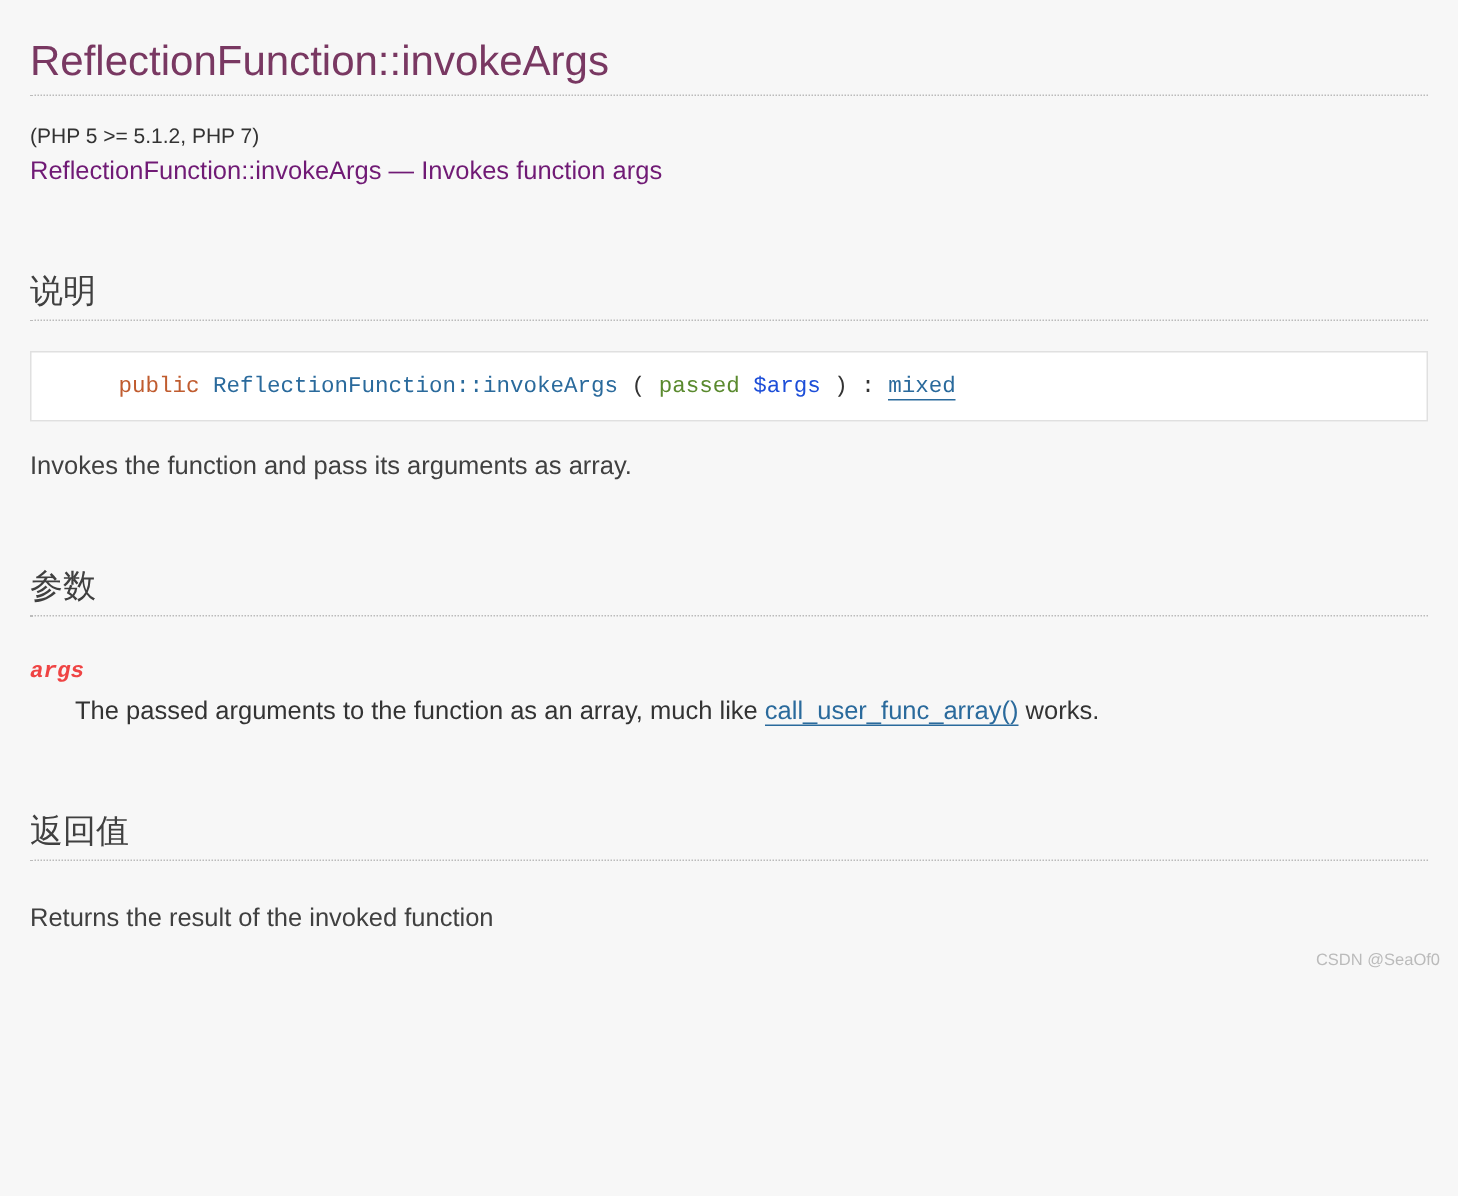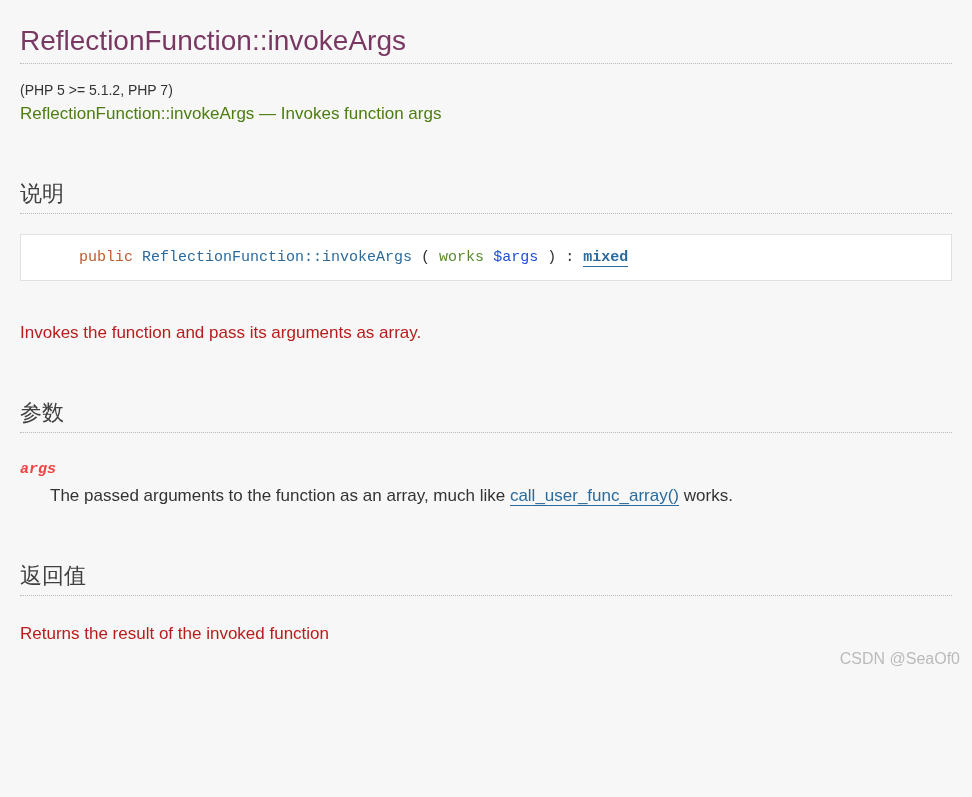--- a/index.html
+++ b/index.html
@@ -21,21 +21,21 @@
     padding-bottom: 6px;
   }
   .version {
     font-size: 14px;
     color: #333;
     margin-top: 18px;
     margin-bottom: 2px;
   }
   .summary {
     font-size: 17px;
-    color: #4d7c0f;
+    color: #701a75;
     margin: 6px 0 16px 0;
   }
   h2.section {
     font-size: 22px;
     font-weight: 400;
     color: #404040;
     margin: 55px 0 8px 0;
     border-bottom: 1px dotted #bbb;
     padding-bottom: 4px;
   }
@@ -50,26 +50,25 @@
   }
   .kw-public { color: #c05c2f; margin-left: 42px; }
   .kw-type   { color: #5a8a2e; }
   .methodname { color: #2a6a9c; }
   .param     { color: #1d4ed8; }
   .ret-link  {
     color: #2a6a9c;
     border-bottom: 1px solid #2a6a9c;
     text-decoration: none;
     cursor: pointer;
-    font-weight: bold;
   }
   .desc {
     font-size: 17px;
-    color: #b91c1c;
-    margin: 42px 0 0 0;
+    color: #404040;
+    margin: 20px 0 0 0;
   }
   .param-name {
     font-family: Consolas, "Courier New", monospace;
     font-size: 15px;
     font-weight: bold;
     color: #ef4444;
     margin-top: 28px;
     font-style: italic;
   }
   .param-desc {
@@ -80,41 +79,41 @@
   .link {
     color: #2a6a9c;
     border-bottom: 1px solid #2a6a9c;
     text-decoration: none;
     cursor: pointer;
   }
   .watermark {
     position: absolute;
     bottom: 6px;
     right: 12px;
-    font-size: 16px;
+    font-size: 11px;
     color: #bbb;
     font-family: Arial, sans-serif;
   }
 </style>
 </head>
 <body>
 
 <h1 class="page-title">ReflectionFunction::invokeArgs</h1>
 
 <div class="version">(PHP 5 &gt;= 5.1.2, PHP 7)</div>
 
 <div class="summary">
   <span>ReflectionFunction::invokeArgs</span><span> — </span><span>Invokes function args</span>
 </div>
 
 <h2 class="section">说明</h2>
 
 <div class="synopsis-box">
   <span class="kw-public">public</span>
-  <span class="methodname">ReflectionFunction::invokeArgs</span><span> ( </span><span class="kw-type">works</span>
+  <span class="methodname">ReflectionFunction::invokeArgs</span><span> ( </span><span class="kw-type">passed</span>
   <span class="param">$args</span><span> ) : </span><a class="ret-link">mixed</a>
 </div>
 
 <div class="desc">Invokes the function and pass its arguments as array.</div>
 
 <h2 class="section">参数</h2>
 
 <div class="param-name">args</div>
 <div class="param-desc">
   <span>The passed arguments to the function as an array, much like </span><a class="link">call_user_func_array()</a><span> works.</span>

